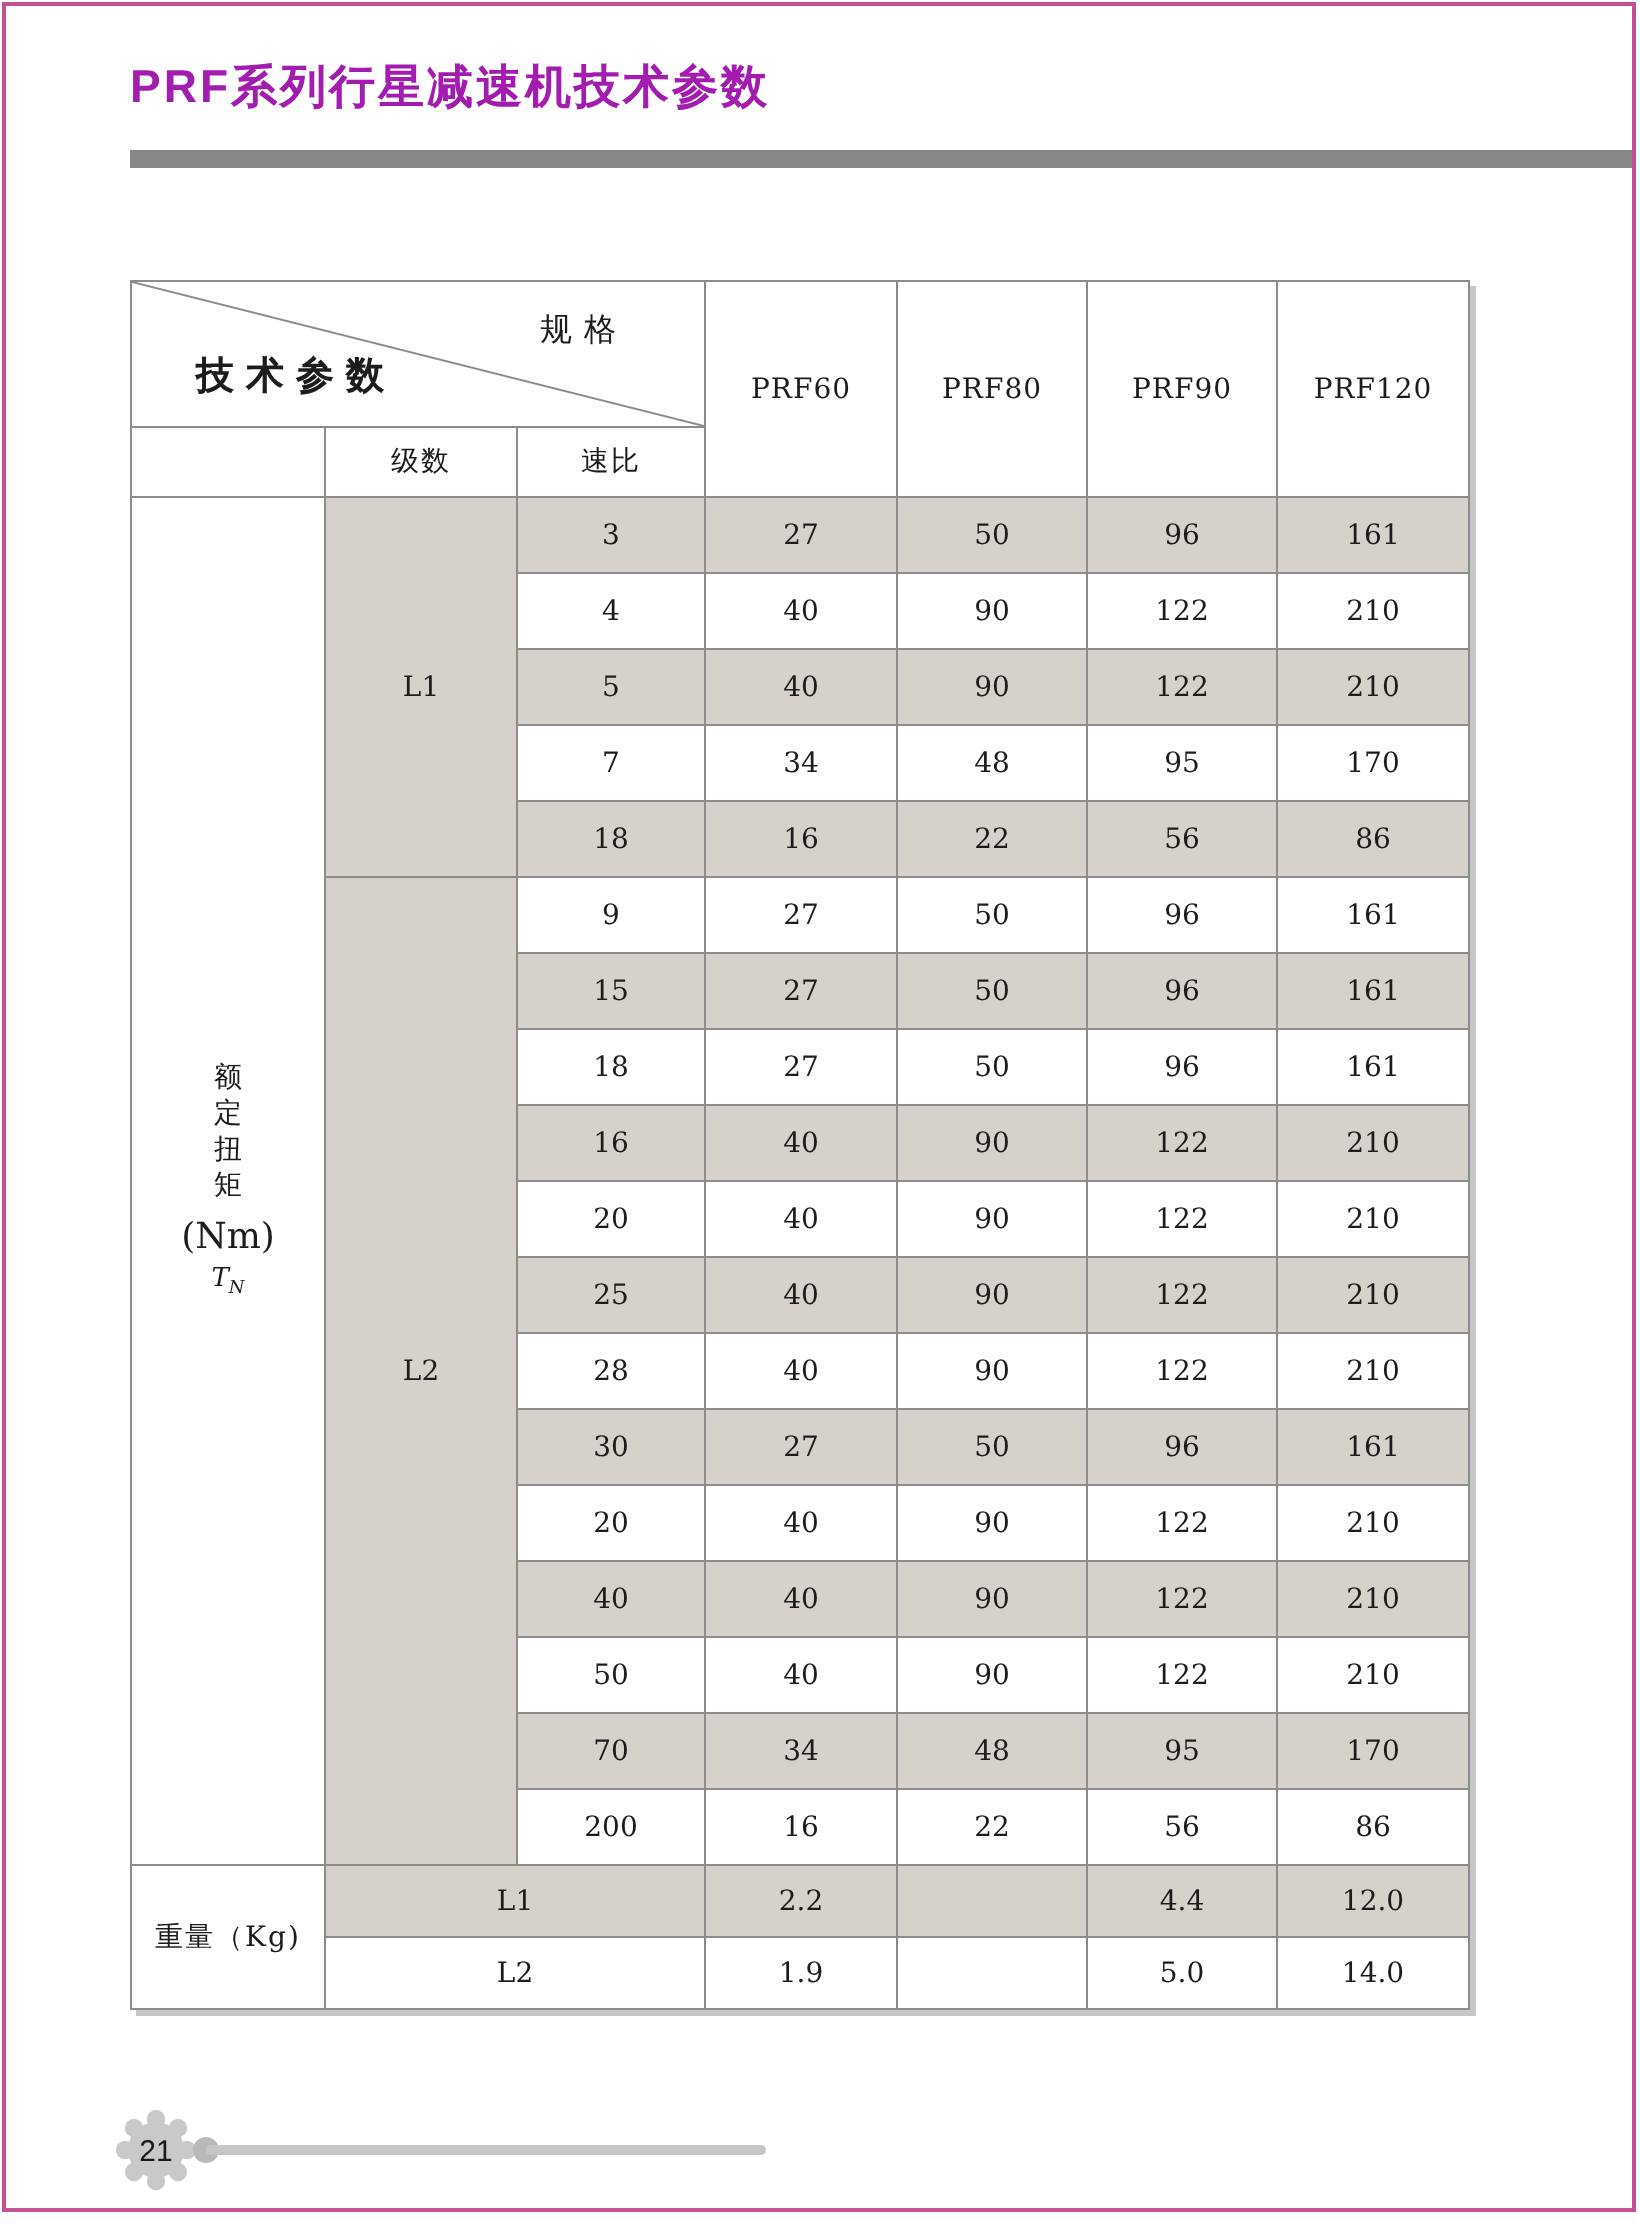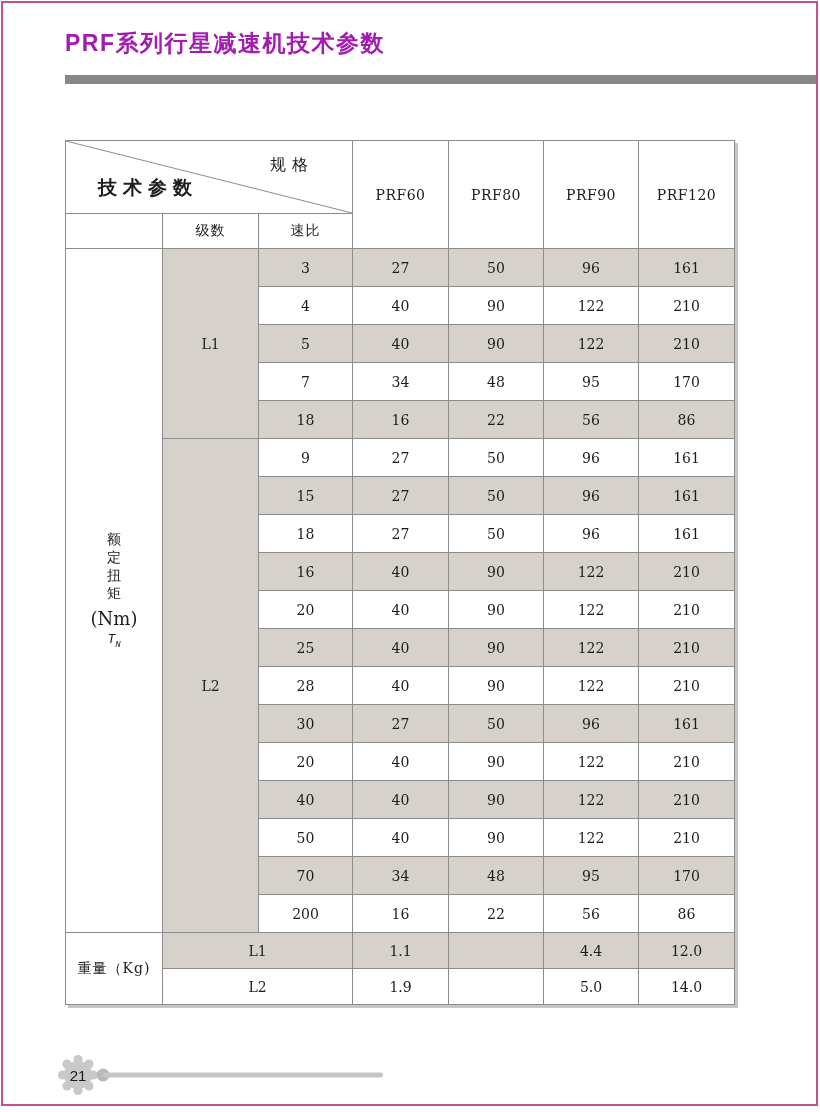--- a/index.html
+++ b/index.html
@@ -44,21 +44,21 @@
   .corner-top{
     position:absolute;right:38px;top:14px;font-size:16px;font-weight:normal;letter-spacing:6px;
   }
   .corner-bottom{
     position:absolute;left:32px;bottom:12px;font-size:19px;font-weight:bold;letter-spacing:6px;
   }
   td.shade{background:#d6d2cb;}
   td.stage-cell{background:#d6d2cb;font-size:14px;}
   td.torque-label{background:#ffffff;font-size:15px;line-height:1.3;}
   td.torque-label .unit{font-size:18px;margin-top:4px;}
-  td.torque-label .sym{font-size:13px;font-style:italic;margin-top:2px;font-family:Liberation Mono, monospace;}
+  td.torque-label .sym{font-size:13px;font-style:italic;margin-top:2px;}
   td.torque-label .sym sub{font-size:9px;}
   td.weight-label{font-size:15px;font-weight:bold;letter-spacing:1px;}
   
   .footer-deco{position:absolute;left:56px;top:1052px;width:400px;height:48px;}
 </style>
 </head>
 <body>
 
 <div class="page-frame"></div>
 
@@ -229,21 +229,21 @@
         <tr class="drow">
           <td class="ratio-cell">200</td>
           <td class="value-cell">16</td>
           <td class="value-cell">22</td>
           <td class="value-cell">56</td>
           <td class="value-cell">86</td>
         </tr>
         <tr class="wrow">
           <td class="weight-label" rowspan="2">重量（Kg)</td>
           <td class="weight-stage shade" colspan="2">L1</td>
-          <td class="value-cell shade">1.1</td>
+          <td class="value-cell shade">2.2</td>
           <td class="value-cell shade"></td>
           <td class="value-cell shade">4.4</td>
           <td class="value-cell shade">12.0</td>
         </tr>
         <tr class="wrow">
           <td class="weight-stage" colspan="2">L2</td>
           <td class="value-cell">1.9</td>
           <td class="value-cell"></td>
           <td class="value-cell">5.0</td>
           <td class="value-cell">14.0</td>

